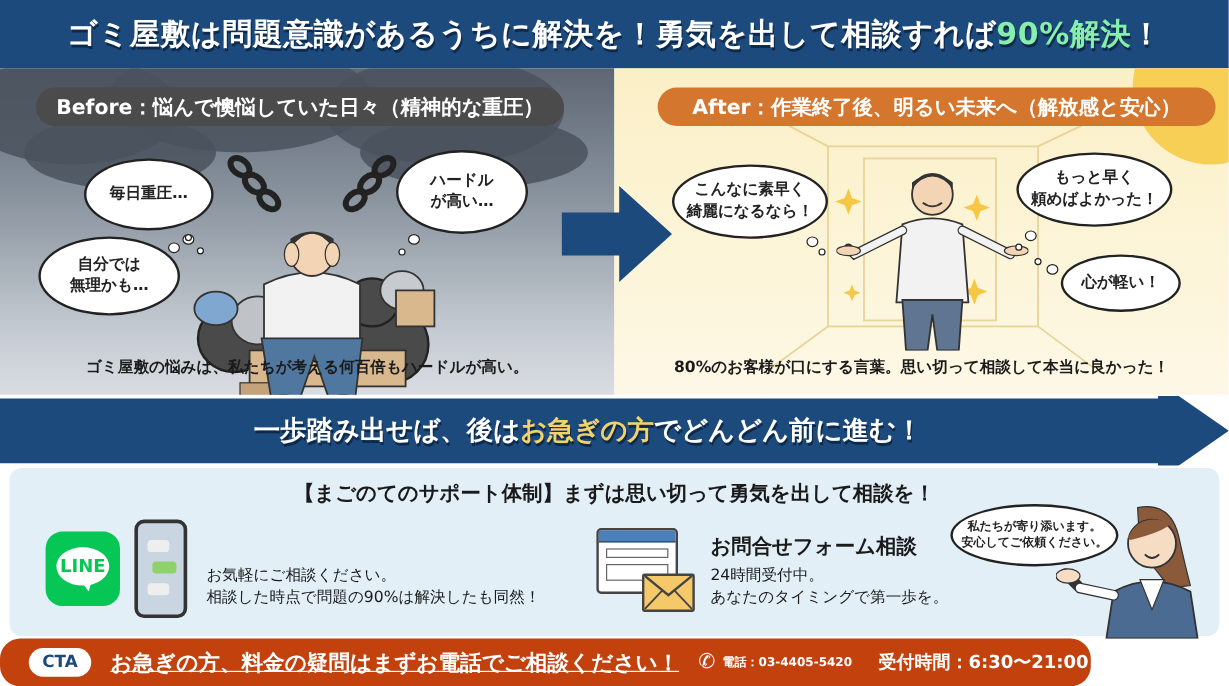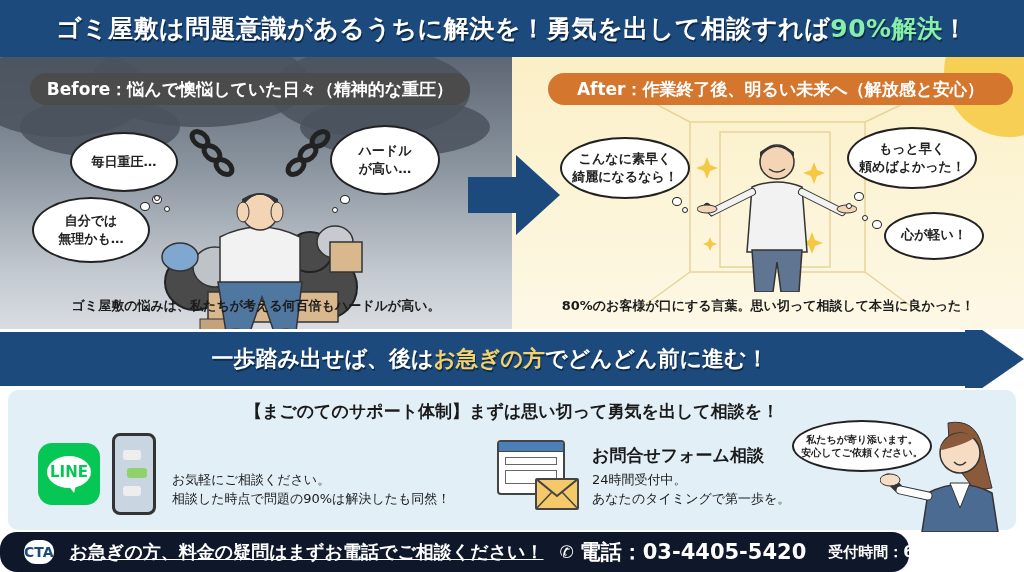--- a/index.html
+++ b/index.html
@@ -45,25 +45,25 @@
   .method-title .uline { position: absolute; left: -2px; right: -2px; bottom: 0px; height: 7px; background: #f6e07a; z-index: -1; border-radius: 3px; }
   .method-title span.t { position: relative; z-index: 1; }
   .method-desc { position: absolute; font-size: 13px; color: #1a1a1a; line-height: 1.45; white-space: nowrap; }
 
   .form-icon { position: absolute; left: 497px; top: 440px; width: 68px; height: 55px; background: #fff; border: 2px solid #444; border-radius: 4px; }
   .envelope { position: absolute; left: 535px; top: 478px; width: 44px; height: 32px; background: #f5c96a; border: 2px solid #444; border-radius: 2px; overflow: hidden; }
 
   .staff-bubble { position: absolute; left: 792px; top: 420px; width: 140px; height: 52px; background: #fff; border: 2px solid #222; border-radius: 50%; display: flex; align-items: center; justify-content: center; text-align: center; font-size: 10px; font-weight: bold; line-height: 1.35; color: #222; }
 
   
-  .footer { position: absolute; left: 0; top: 532px; width: 909px; height: 40px; background: #0f172a; display: flex; align-items: center; border-radius: 17px; }
+  .footer { position: absolute; left: 0; top: 532px; width: 909px; height: 40px; background: #c2410c; display: flex; align-items: center; border-radius: 17px; }
   .cta-pill { margin-left: 24px; width: 52px; height: 24px; background: #fff; border-radius: 12px; color: #1d4a7d; font-weight: bold; font-size: 14px; display: flex; align-items: center; justify-content: center; }
   .footer-text { color: #fff; font-size: 18px; font-weight: bold; margin-left: 16px; white-space: nowrap; text-decoration: underline; }
   .footer-phone-icon { color: #fff; font-size: 17px; margin-left: 16px; }
-  .footer-phone { color: #fff; font-size: 21px; font-weight: bold; margin-left: 6px; white-space: nowrap; }
+  .footer-phone { color: #fff; font-size: 10px; font-weight: bold; margin-left: 6px; white-space: nowrap; }
   .footer-hours { color: #fff; font-size: 15px; font-weight: bold; margin-left: 22px; white-space: nowrap; }
 </style>
 </head>
 <body>
 
 <div class="header">
   <div class="header-title">
     <span>ゴミ屋敷は問題意識があるうちに解決を！勇気を出して相談すれば</span><span class="hl">90%解決</span><span>！</span>
   </div>
 </div>
@@ -178,21 +178,21 @@
   <div class="dot" style="left:170px;top:150px;width:6px;height:6px;"></div>
 
   <div class="bubble" style="left:335px;top:70px;width:130px;height:62px;">
       <span style="white-space:pre;">もっと早く
 頼めばよかった！</span>
     </div>
   <div class="dot" style="left:342px;top:135px;width:10px;height:9px;"></div>
   <div class="dot" style="left:334px;top:146px;width:6px;height:6px;"></div>
 
   <div class="bubble" style="left:372px;top:155px;width:100px;height:48px;">
-      <span style="white-space:pre;font-family:Liberation Mono, monospace;">心が軽い！</span>
+      <span style="white-space:pre;">心が軽い！</span>
     </div>
   <div class="dot" style="left:360px;top:163px;width:10px;height:9px;"></div>
   <div class="dot" style="left:350px;top:158px;width:6px;height:6px;"></div>
 
   <div class="caption" style="top:240px;">80%のお客様が口にする言葉。思い切って相談して本当に良かった！</div>
 </div>
 
 <svg class="mid-arrow" viewBox="0 0 92 80">
   <polygon points="0,22 48,22 48,0 92,40 48,80 48,58 0,58" fill="#1d4a7d"></polygon>
 </svg>

